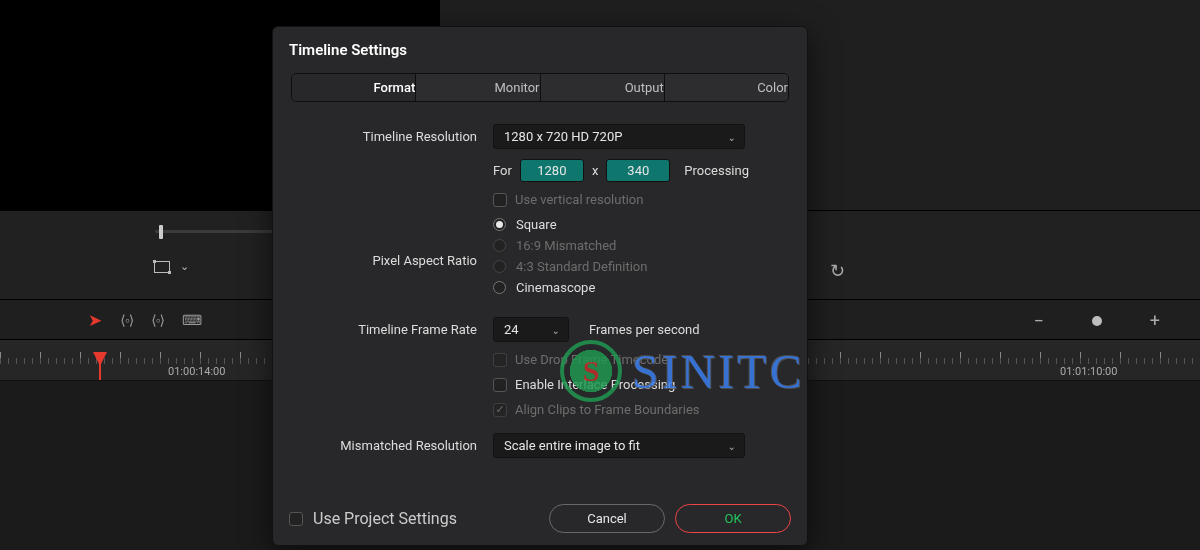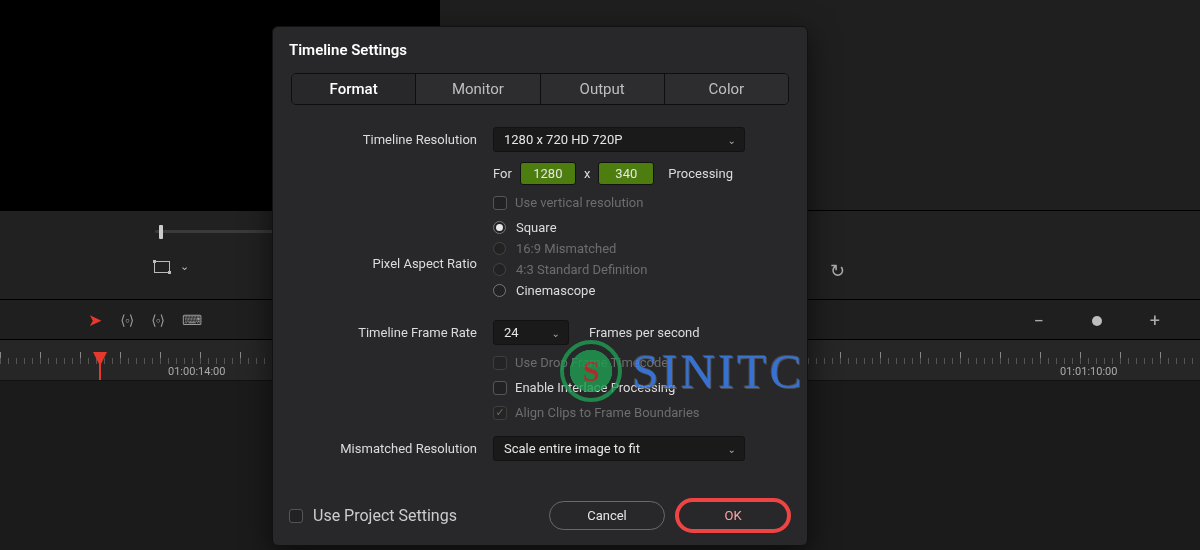--- a/index.html
+++ b/index.html
@@ -60,51 +60,51 @@
   
   .dialog {
     position:absolute; left:272px; top:26px; width:536px; height:520px;
     background:#28282a; border:1px solid #111; border-radius:6px;
     box-shadow:0 8px 30px rgba(0,0,0,0.6);
     display:flex; flex-direction:column; padding:14px 16px 12px 16px;
   }
   .dlg-title { font-size:15px; font-weight:600; color:#fff; margin-bottom:14px; }
 
   .tabs { display:flex; border:1px solid #0e0e0e; border-radius:5px; overflow:hidden; margin:0 2px 22px 2px; }
-  .tab { flex:1; text-align:center; padding:6px 0; font-size:15px; color:#bfbfbf; background:#2d2d2f; cursor:pointer; }
+  .tab { flex:1; text-align:right; padding:6px 0; font-size:13px; color:#bfbfbf; background:#2d2d2f; cursor:pointer; }
   .tab + .tab { border-left:1px solid #0e0e0e; }
   .tab.active { color:#fff; background:#28282a; font-weight:500; }
 
   .row { display:flex; align-items:center; margin-bottom:10px; }
   .label { width:204px; text-align:right; padding-right:16px; font-size:13px; color:#dcdcdc; }
   .controls { flex:1; display:flex; align-items:center; gap:8px; font-size:13px; color:#dcdcdc; }
 
   .select { background:#1a1a1b; border:1px solid #121212; border-radius:3px; padding:4px 24px 4px 10px; color:#e6e6e6; font-size:13px; position:relative; min-width:0; }
   .select.wide { width:252px; }
   .select.small { width:76px; }
   .select .caret { position:absolute; right:8px; top:50%; transform:translateY(-50%); font-size:10px; color:#aaa; }
 
-  .numbox { background:#4d7c0f; border:1px solid #121212; border-radius:3px; padding:3px 8px; width:56px; text-align:center; color:#e6e6e6; font-size:13px; }
+  .numbox { background:#0f766e; border:1px solid #121212; border-radius:3px; padding:3px 8px; width:64px; text-align:center; color:#e6e6e6; font-size:13px; }
 
   .check { width:14px; height:14px; border:1px solid #555; border-radius:3px; display:inline-flex; align-items:center; justify-content:center; background:#222; flex-shrink:0; }
   .check.checked::after { content:"✓"; font-size:11px; color:#aaa; }
   .check.disabled { opacity:0.5; }
 
   .radio { width:13px; height:13px; border:1px solid #777; border-radius:50%; display:inline-flex; align-items:center; justify-content:center; background:#222; flex-shrink:0; }
   .radio.sel::after { content:""; width:7px; height:7px; border-radius:50%; background:#e8e8e8; }
   .radio.disabled { border-color:#444; }
 
   .dim { color:#6d6d6d; }
   .opt-line { display:flex; align-items:center; gap:10px; margin-bottom:6px; }
 
   .footer { margin-top:auto; display:flex; align-items:center; gap:10px; }
   .footer .spacer { flex:1; }
   .btn { border-radius:18px; padding:6px 0; width:116px; text-align:center; font-size:13px; cursor:pointer; }
   .btn.cancel { border:1px solid #6a6a6a; color:#e6e6e6; background:transparent; }
-  .btn.ok { border:4px solid #ef4444; color:#fca5a5; background:transparent; }
+  .btn.ok { border:1px solid #ef4444; color:#22c55e; background:transparent; }
 
   
   .watermark { position:absolute; left:560px; top:340px; display:flex; align-items:center; gap:10px; pointer-events:none; opacity:0.82; }
   .wm-text { font-family: Georgia, 'Times New Roman', serif; font-size:48px; letter-spacing:3px; color:#3b82f6; text-shadow:1px 1px 0 #555,-1px -1px 0 #555; font-weight:400; }
   .wm-logo { width:62px; height:62px; border-radius:50%; border:4px solid #1f9b52; display:flex; align-items:center; justify-content:center; background:radial-gradient(circle,#1f9b52 0,#1f9b52 55%,transparent 56%); position:relative; }
   .wm-logo span { color:#c9302c; font-weight:700; font-size:30px; font-family:Georgia,serif; }
 </style>
 </head>
 <body>
 

